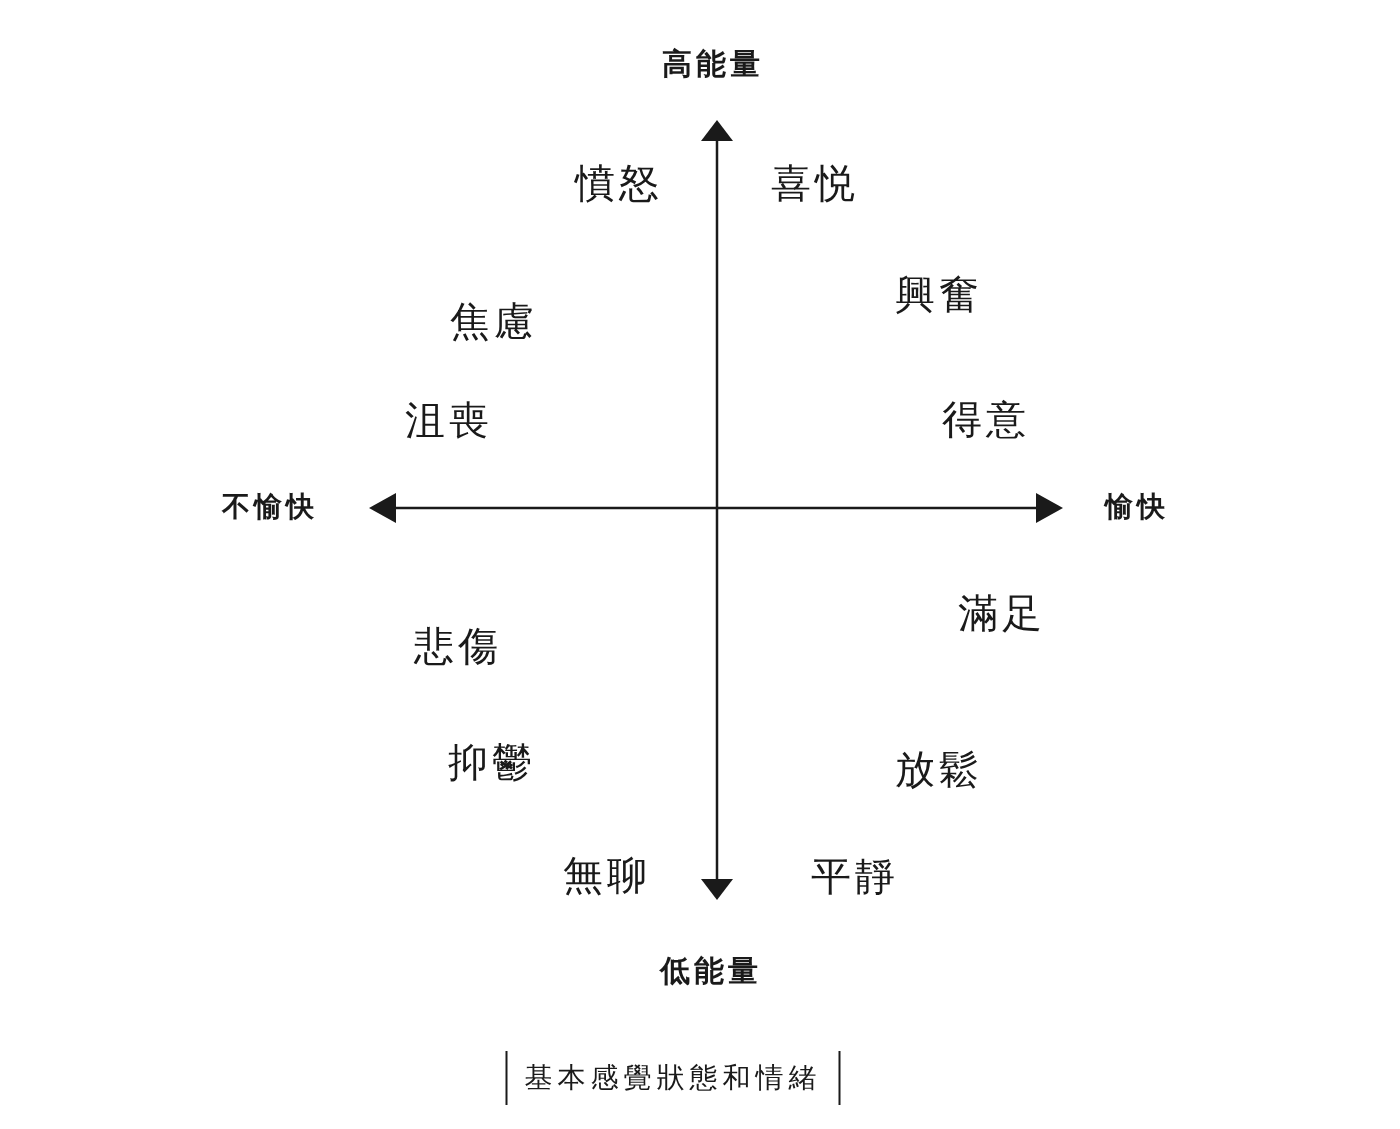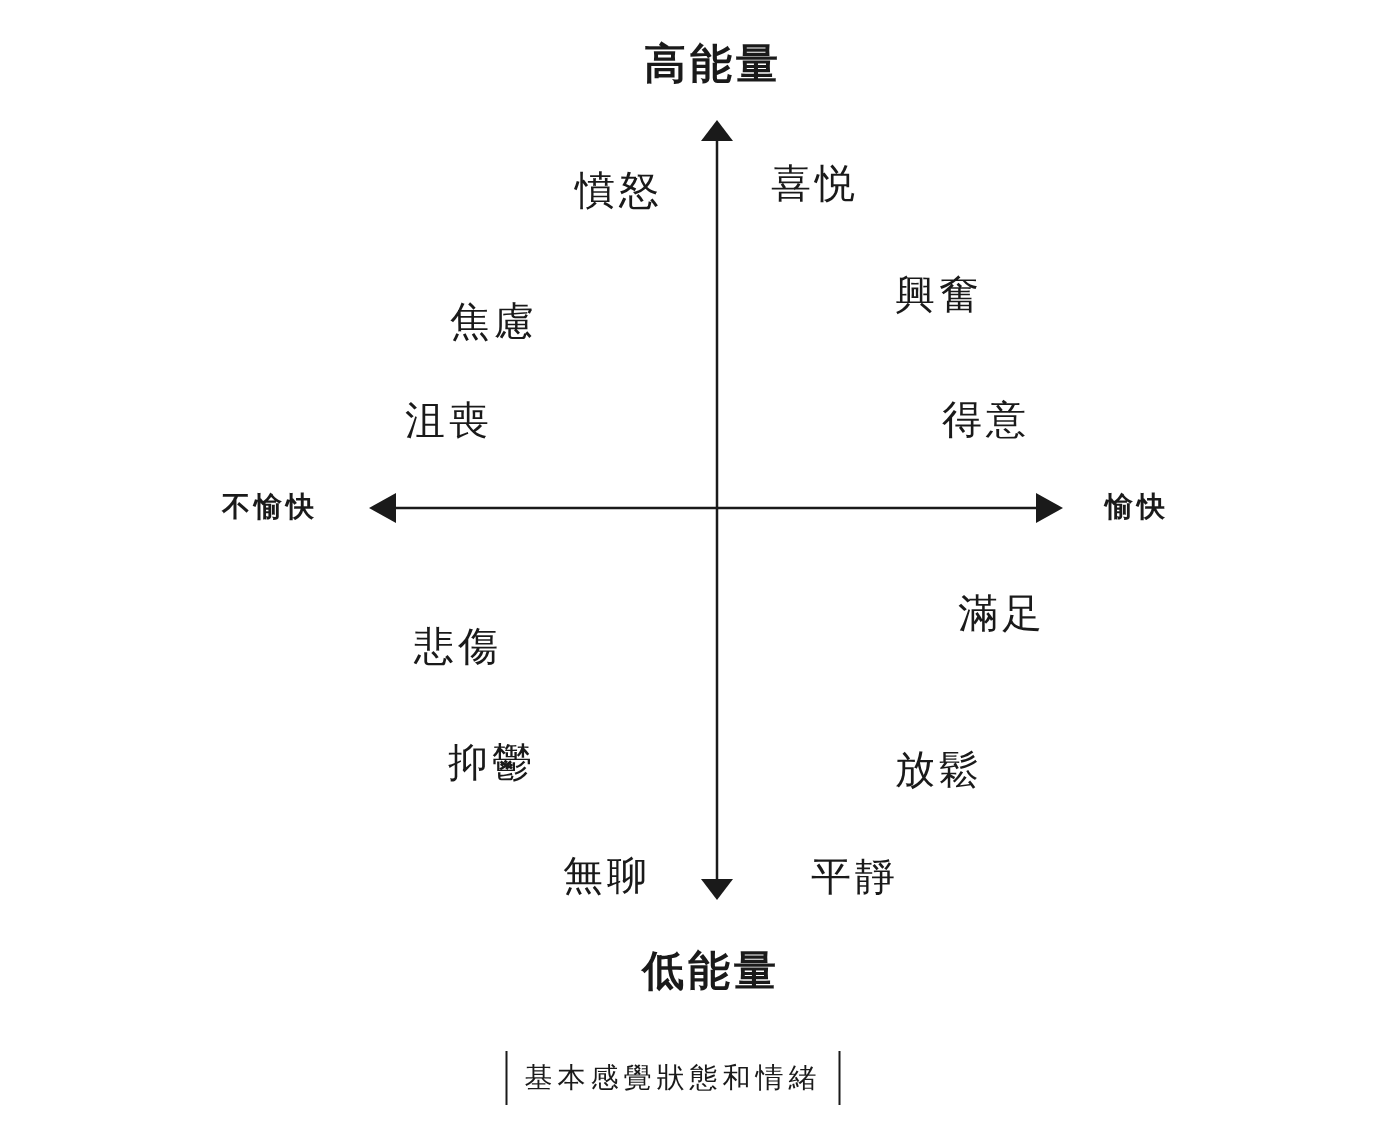--- a/index.html
+++ b/index.html
@@ -19,21 +19,21 @@
   }
   .axes-svg {
     position: absolute;
     left: 0; top: 0;
     width: 1400px; height: 1129px;
   }
   .axis-label {
     position: absolute;
     transform: translate(-50%, -50%);
     font-weight: 700;
-    font-size: 42px;
+    font-size: 30px;
     letter-spacing: 4px;
     color: var(--ink);
     white-space: nowrap;
   }
   .axis-label.horiz { font-size: 28px; }
   .emotion {
     position: absolute;
     transform: translate(-50%, -50%);
     font-weight: 300;
     font-size: 40px;
@@ -81,21 +81,21 @@
 
   <div class="axis-label" style="left:713px; top:64px;">高能量</div>
 
   <div class="axis-label" style="left:711px; top:971px;">低能量</div>
 
   <div class="axis-label horiz" style="left:270px; top:507px;">不愉快</div>
 
   <div class="axis-label horiz" style="left:1137px; top:507px;">愉快</div>
 
   <div id="emotion-layer">
-      <div class="emotion" style="left: 619px; top: 190px;">憤怒</div>
+      <div class="emotion" style="left: 619px; top: 183px;">憤怒</div>
       <div class="emotion" style="left: 815px; top: 183px;">喜悦</div>
       <div class="emotion" style="left: 494px; top: 297px; margin-top: 24px;">焦慮</div>
       <div class="emotion" style="left: 939px; top: 294px;">興奮</div>
       <div class="emotion" style="left: 449px; top: 420px;">沮喪</div>
       <div class="emotion" style="left: 986px; top: 419px;">得意</div>
       <div class="emotion" style="left: 458px; top: 646px;">悲傷</div>
       <div class="emotion" style="left: 986px; top: 613px; margin-left: 16px;">滿足</div>
       <div class="emotion" style="left: 492px; top: 762px;">抑鬱</div>
       <div class="emotion" style="left: 939px; top: 769px;">放鬆</div>
       <div class="emotion" style="left: 576px; top: 875px; margin-left: 31px;">無聊</div>

